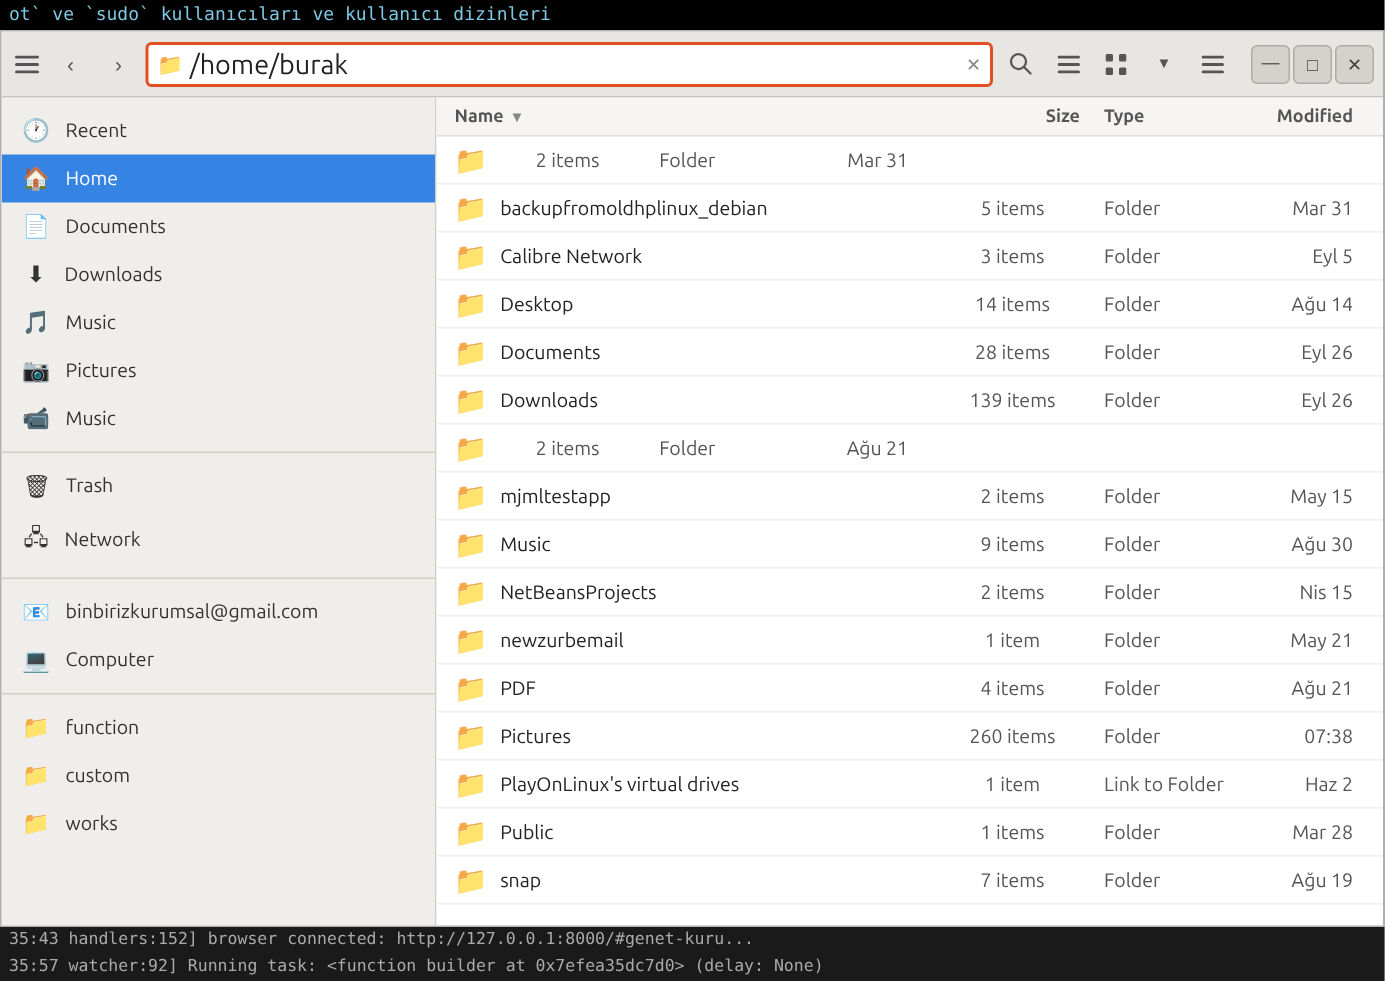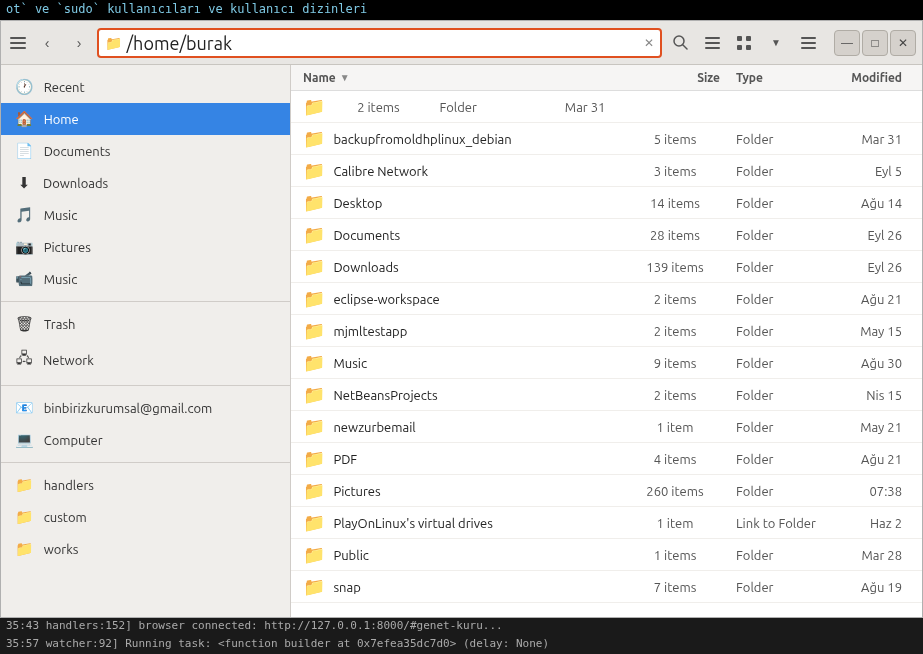--- a/index.html
+++ b/index.html
@@ -296,21 +296,21 @@
           <span class="icon">📧</span>
       <span style="overflow:hidden;text-overflow:ellipsis;white-space:nowrap;">binbirizkurumsal@gmail.com</span>
         </div>
         <div class="sidebar-item">
           <span class="icon">💻</span>
       <span style="overflow:hidden;text-overflow:ellipsis;white-space:nowrap;">Computer</span>
         </div>
         <div class="sidebar-divider"></div>
         <div class="sidebar-item">
           <span class="icon">📁</span>
-      <span style="overflow:hidden;text-overflow:ellipsis;white-space:nowrap;">handlers</span>
+      <span style="overflow:hidden;text-overflow:ellipsis;white-space:nowrap;">function</span>
         </div>
         <div class="sidebar-item">
           <span class="icon">📁</span>
       <span style="overflow:hidden;text-overflow:ellipsis;white-space:nowrap;">custom</span>
         </div>
         <div class="sidebar-item">
           <span class="icon">📁</span>
       <span style="overflow:hidden;text-overflow:ellipsis;white-space:nowrap;">works</span>
         </div>
       </div>
@@ -362,21 +362,20 @@
     </div>
           <div class="file-row">
       <span class="file-icon">📁</span>
       <span class="file-name">Downloads</span>
       <span class="file-size">139 items</span>
       <span class="file-type">Folder</span>
       <span class="file-modified">Eyl 26</span>
     </div>
           <div class="file-row">
       <span class="file-icon">📁</span>
-      <span class="file-name">eclipse-workspace</span>
       <span class="file-size">2 items</span>
       <span class="file-type">Folder</span>
       <span class="file-modified">Ağu 21</span>
     </div>
           <div class="file-row">
       <span class="file-icon">📁</span>
       <span class="file-name">mjmltestapp</span>
       <span class="file-size">2 items</span>
       <span class="file-type">Folder</span>
       <span class="file-modified">May 15</span>

